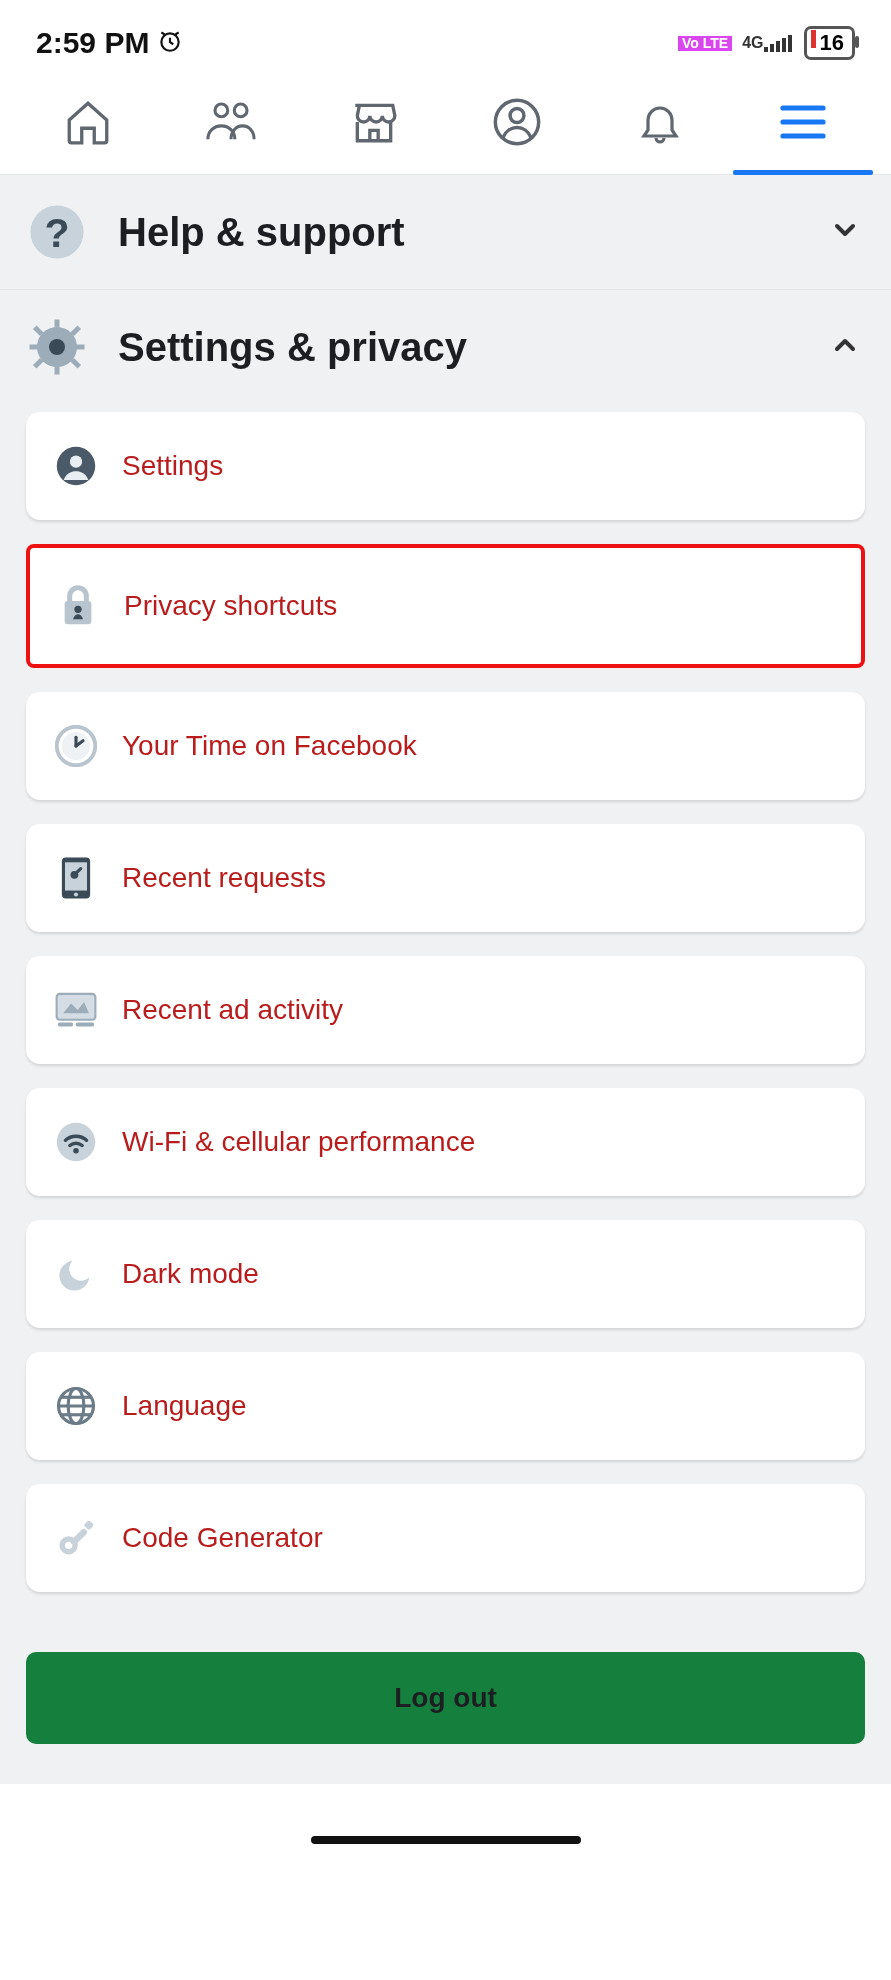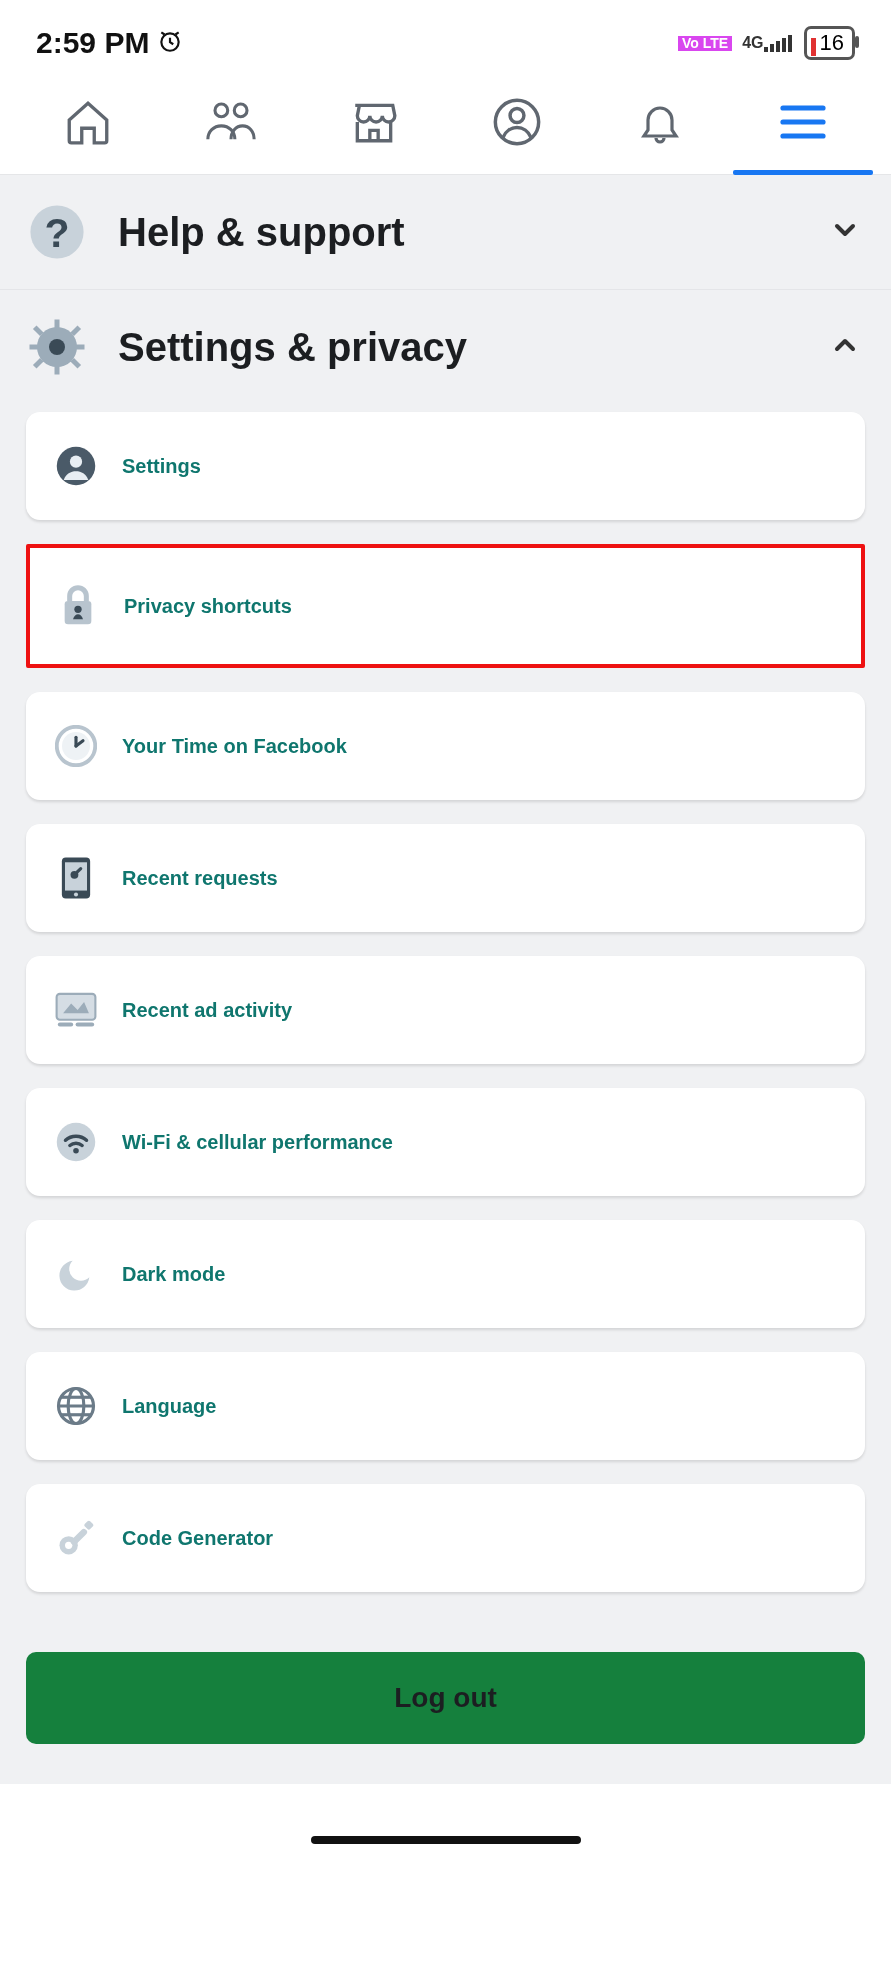--- a/index.html
+++ b/index.html
@@ -5,21 +5,21 @@
   * { box-sizing: border-box; margin: 0; padding: 0; }
   html, body { width: 891px; height: 1980px; font-family: -apple-system, Helvetica, Arial, sans-serif; background: #fff; }
   body { background:#fff; }
 
   
   .status-bar { display:flex; align-items:center; padding: 18px 36px 10px 36px; height: 78px; }
   .status-time { font-size: 30px; font-weight: 600; color:#111; }
   .status-alarm { margin-left:8px; }
   .status-spacer { flex:1; }
   .status-right { display:flex; align-items:center; gap:10px; }
-  .battery-box { border:3px solid #555; border-radius:7px; padding:1px 8px 1px 4px; font-size:22px; font-weight:400; display:flex; align-items:flex-end; position:relative; }
+  .battery-box { border:3px solid #555; border-radius:7px; padding:1px 8px 1px 4px; font-size:22px; font-weight:700; display:flex; align-items:flex-start; position:relative; }
   .battery-box::after { content:""; position:absolute; right:-7px; top:7px; width:4px; height:12px; background:#555; border-radius:2px; }
   .battery-bar { width:5px; height:18px; background:#e03131; margin-right:4px; }
   .volte { background:#d946ef; color:#fff; font-size:14px; font-weight:700; border-radius:0; padding:2px 4px; line-height:11px; text-align:center; }
   .signal-txt { font-size:16px; font-weight:600; color:#333; line-height:14px; }
 
   
   .tabs { display:flex; align-items:center; justify-content:space-around; padding: 14px 16px 22px 16px; border-bottom:1px solid #e5e6e8; position:relative; }
   .tab { width:60px; height:60px; display:flex; align-items:center; justify-content:center; }
   .tab svg { stroke:#606770; fill:none; }
   .tab.active svg { stroke:#1877f2; }
@@ -29,23 +29,23 @@
   .section { background:#f0f1f3; }
   .section-header { display:flex; align-items:center; padding: 26px 30px 26px 26px; border-bottom:1px solid #e4e5e8; }
   .section-header.noborder { border-bottom:none; }
   .section-icon { width:62px; height:62px; display:flex; align-items:center; justify-content:center; margin-right:30px; }
   .section-title { font-size:40px; font-weight:700; color:#1c1e21; flex:1; }
   .chevron { color:#333; }
 
   
   .card-list { padding: 8px 26px 18px 26px; }
   .card { background:#fff; border-radius:14px; box-shadow: 0 2px 3px rgba(0,0,0,0.12); display:flex; align-items:center; padding: 32px 28px; margin-bottom:24px; }
-  .card.highlight { border:4px solid #e11; box-shadow:none; border-radius:2px; padding:36px 26px; }
+  .card.highlight { border:4px solid #e11; box-shadow:none; border-radius:8px; padding:36px 26px; }
   .card-icon { width:44px; height:44px; display:flex; align-items:center; justify-content:center; margin-right:24px; }
-  .card-label { font-size:20px; font-weight:700; color:#0f766e; }
+  .card-label { font-size:28px; font-weight:400; color:#b91c1c; }
 
   
   .logout-wrap { padding: 18px 26px 40px 26px; }
   .logout-btn { width:100%; background:#15803d; border:none; border-radius:10px; padding:30px 0; font-size:28px; font-weight:600; color:#1c1e21; }
 
   
   .home-indicator { position:absolute; bottom:12px; left:50%; transform:translateX(-50%); width:270px; height:8px; background:#111; border-radius:4px; }
 
   .page-root { position:relative; width:891px; height:1856px; background:#fff; overflow:hidden; }
 </style>

